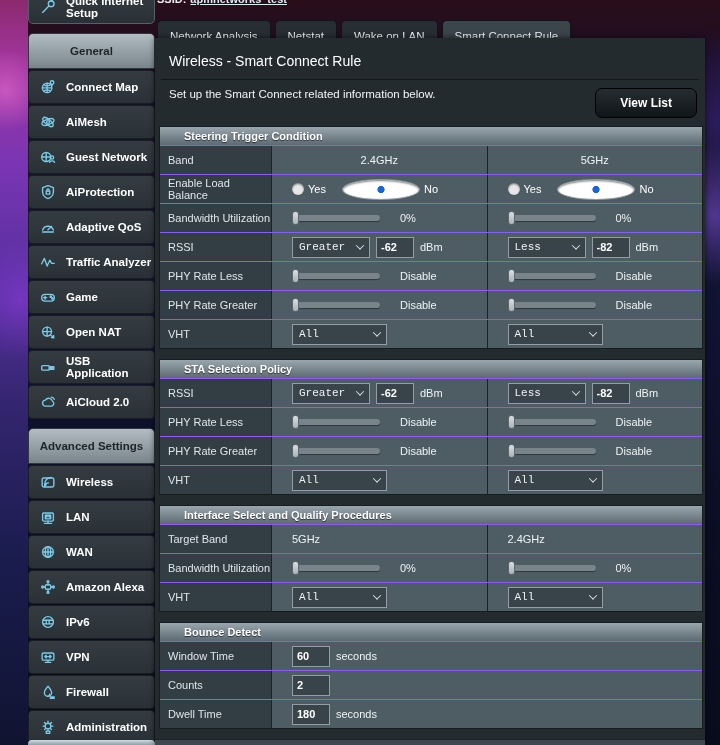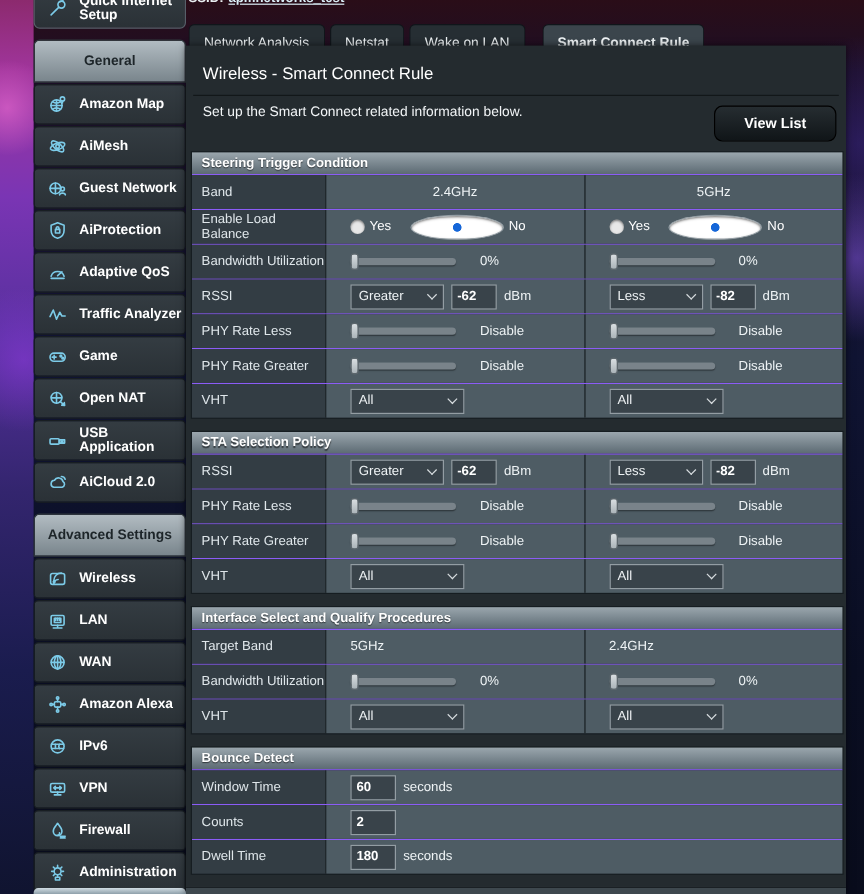--- a/index.html
+++ b/index.html
@@ -48,21 +48,21 @@
   .main { position:absolute; left:155px; top:0; width:565px; height:745px; }
   .ssid-line { position:absolute; top:-7px; left:2px; font-size:11px; font-weight:bold; color:#e9eef1; white-space:nowrap; }
   .ssid-line a { color:#d9edf6; text-decoration:underline; margin-left:4px; }
 
   .tabs { position:absolute; top:20px; left:2px; display:flex; gap:4px; }
   .tab {
     height:30px; padding:0 12px; display:flex; align-items:center;
     background:#262e33; border:1px solid #10151a; border-bottom:none;
     border-radius:5px 5px 0 0; color:#eef2f4; font-size:11.5px; cursor:pointer;
   }
-  .tab.active { background:#3b454c; height:31px; font-weight:bold;margin-left:10px; }
+  .tab.active { background:#3b454c; height:31px; font-weight:normal; }
 
   .panel {
     position:absolute; top:38px; left:0; width:550px; height:707px;
     background:#242b2f; box-shadow:0 0 6px rgba(0,0,0,.6);
     display:flex; flex-direction:column;
   }
   .title-row { padding:15px 14px 10px 14px; }
   .page-title { color:#ffffff; font-size:14px; font-weight:normal; }
   .title-div { height:2px; margin:0 6px; background:linear-gradient(90deg,#2c343a,#5d6b74 45%,#2c343a); border-top:1px solid #121719; }
   .desc-row { display:flex; justify-content:space-between; padding:8px 8px 8px 14px; }
@@ -71,21 +71,21 @@
     background:linear-gradient(180deg,#262d31,#101518);
     border:1px solid #000; border-radius:7px;
     color:#ffffff; font-size:12px; font-weight:bold;
     padding:7px 24px; cursor:pointer; font-family:"Liberation Sans",sans-serif;
   }
 
   
   .sections { padding:0 2px 0 4px; }
   .sect { margin-bottom:10px; border:1px solid #161d21; }
   .sect-head {
-    height:18px; display:flex; align-items:center; padding-left:8px;
+    height:18px; display:flex; align-items:center; padding-left:24px;
     background:linear-gradient(180deg,#9aa6ad,#5c6a73);
     color:#ffffff; font-size:11px; font-weight:bold;
     text-shadow:0 1px 1px rgba(0,0,0,.6);
   }
   .row { display:flex; border-top:1px solid #8b5cf6; height:29px; }
   .cell-label {
     width:112px; flex:none; background:#333d44; color:#dfe6ea; font-size:11px;
     display:flex; align-items:center; padding-left:8px; border-right:1px solid #1c2327;
   }
   .cell { flex:1; background:#4e5c64; display:flex; align-items:center; padding-left:20px; color:#eef3f5; font-size:11px; gap:6px; }
@@ -102,21 +102,21 @@
   .radio-txt { color:#ffffff; font-size:11px; }
 
   .slider { position:relative; width:88px; height:14px; flex:none; margin-right:14px; cursor:pointer; }
   .slider .track { position:absolute; top:4px; left:0; width:100%; height:6px; background:#79838a; border-radius:3px; box-shadow:0 1px 1px rgba(0,0,0,.4); }
   .slider .thumb { position:absolute; top:0; left:0; width:7px; height:14px; background:linear-gradient(180deg,#d9dee1,#aab3b8); border:1px solid #5c666c; border-radius:3px; }
 
   .sel {
     display:inline-flex; align-items:center; justify-content:space-between;
     width:78px; height:21px; padding:0 6px; flex:none;
     background:#39434a; border:1px solid #939da3;
-    color:#eef2f4; font-family:Liberation Sans, sans-serif; font-size:11px; cursor:pointer;
+    color:#eef2f4; font-family:Liberation Mono, monospace; font-size:11px; cursor:pointer;
   }
   .sel.wide { width:95px; }
   .chev { width:6px; height:6px; border-right:1.6px solid #d7dcdf; border-bottom:1.6px solid #d7dcdf; transform:rotate(45deg) translate(-1px,-1px); }
 
   .inp {
     width:38px; height:21px; flex:none;
     background:#39434a; border:1px solid #939da3;
     color:#ffffff; font-size:11px; font-weight:bold; padding:0 4px;
     font-family:"Liberation Sans",sans-serif;
   }
@@ -149,21 +149,21 @@
       <div class="side-head">General</div>
       <div class="side-item">
         <span class="ic">
           <svg viewBox="0 0 20 20" width="18" height="18" class="icon">
             <circle cx="9" cy="11" r="5.2"></circle>
             <path d="M3.8 11 H14.2 M9 5.8 V16.2 M5.3 7.5 C7.5 9 10.5 9 12.7 7.5 M5.3 14.5 C7.5 13 10.5 13 12.7 14.5"></path>
             <circle cx="14.5" cy="5" r="2"></circle>
             <path d="M14.5 7 L14.5 8.6"></path>
           </svg>
         </span>
-        <span>Amazon Map</span>
+        <span>Connect Map</span>
       </div>
       <div class="side-item">
         <span class="ic">
           <svg viewBox="0 0 20 20" width="18" height="18" class="icon">
             <ellipse cx="10" cy="10" rx="7" ry="3" transform="rotate(-20 10 10)"></ellipse>
             <ellipse cx="10" cy="10" rx="7" ry="3" transform="rotate(40 10 10)"></ellipse>
             <circle cx="10" cy="10" r="1.6"></circle>
           </svg>
         </span>
         <span>AiMesh</span>

